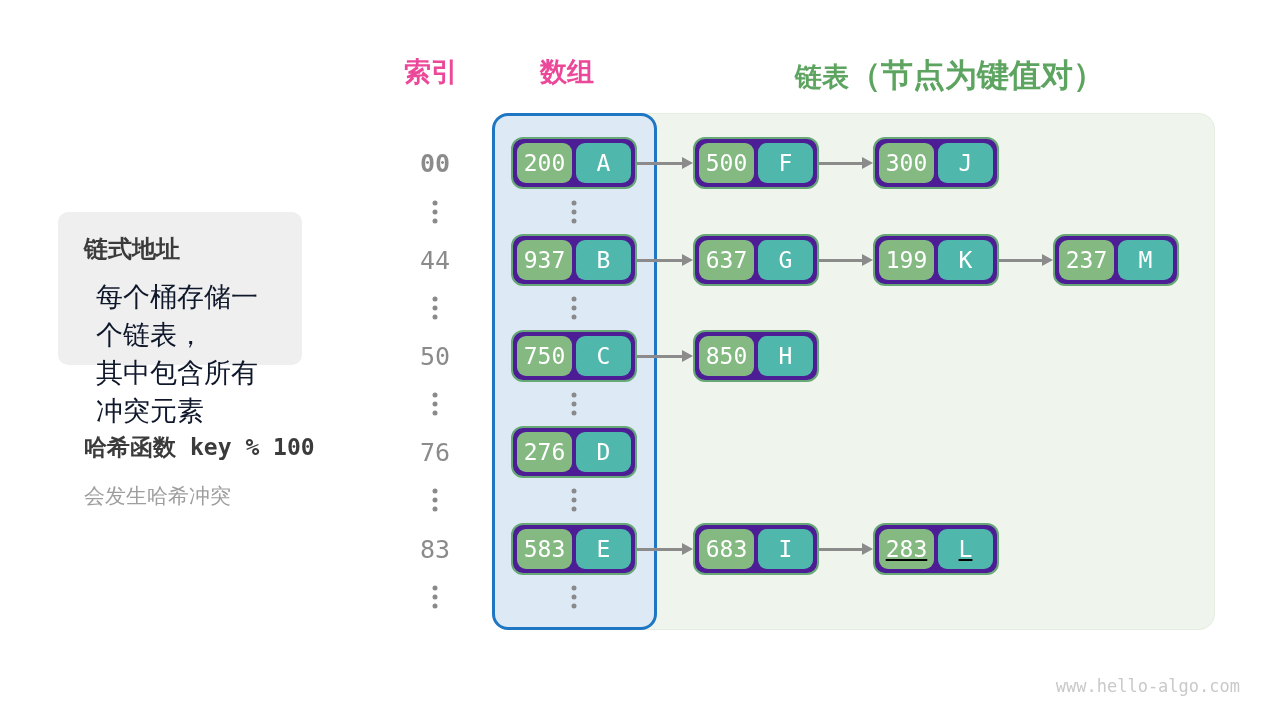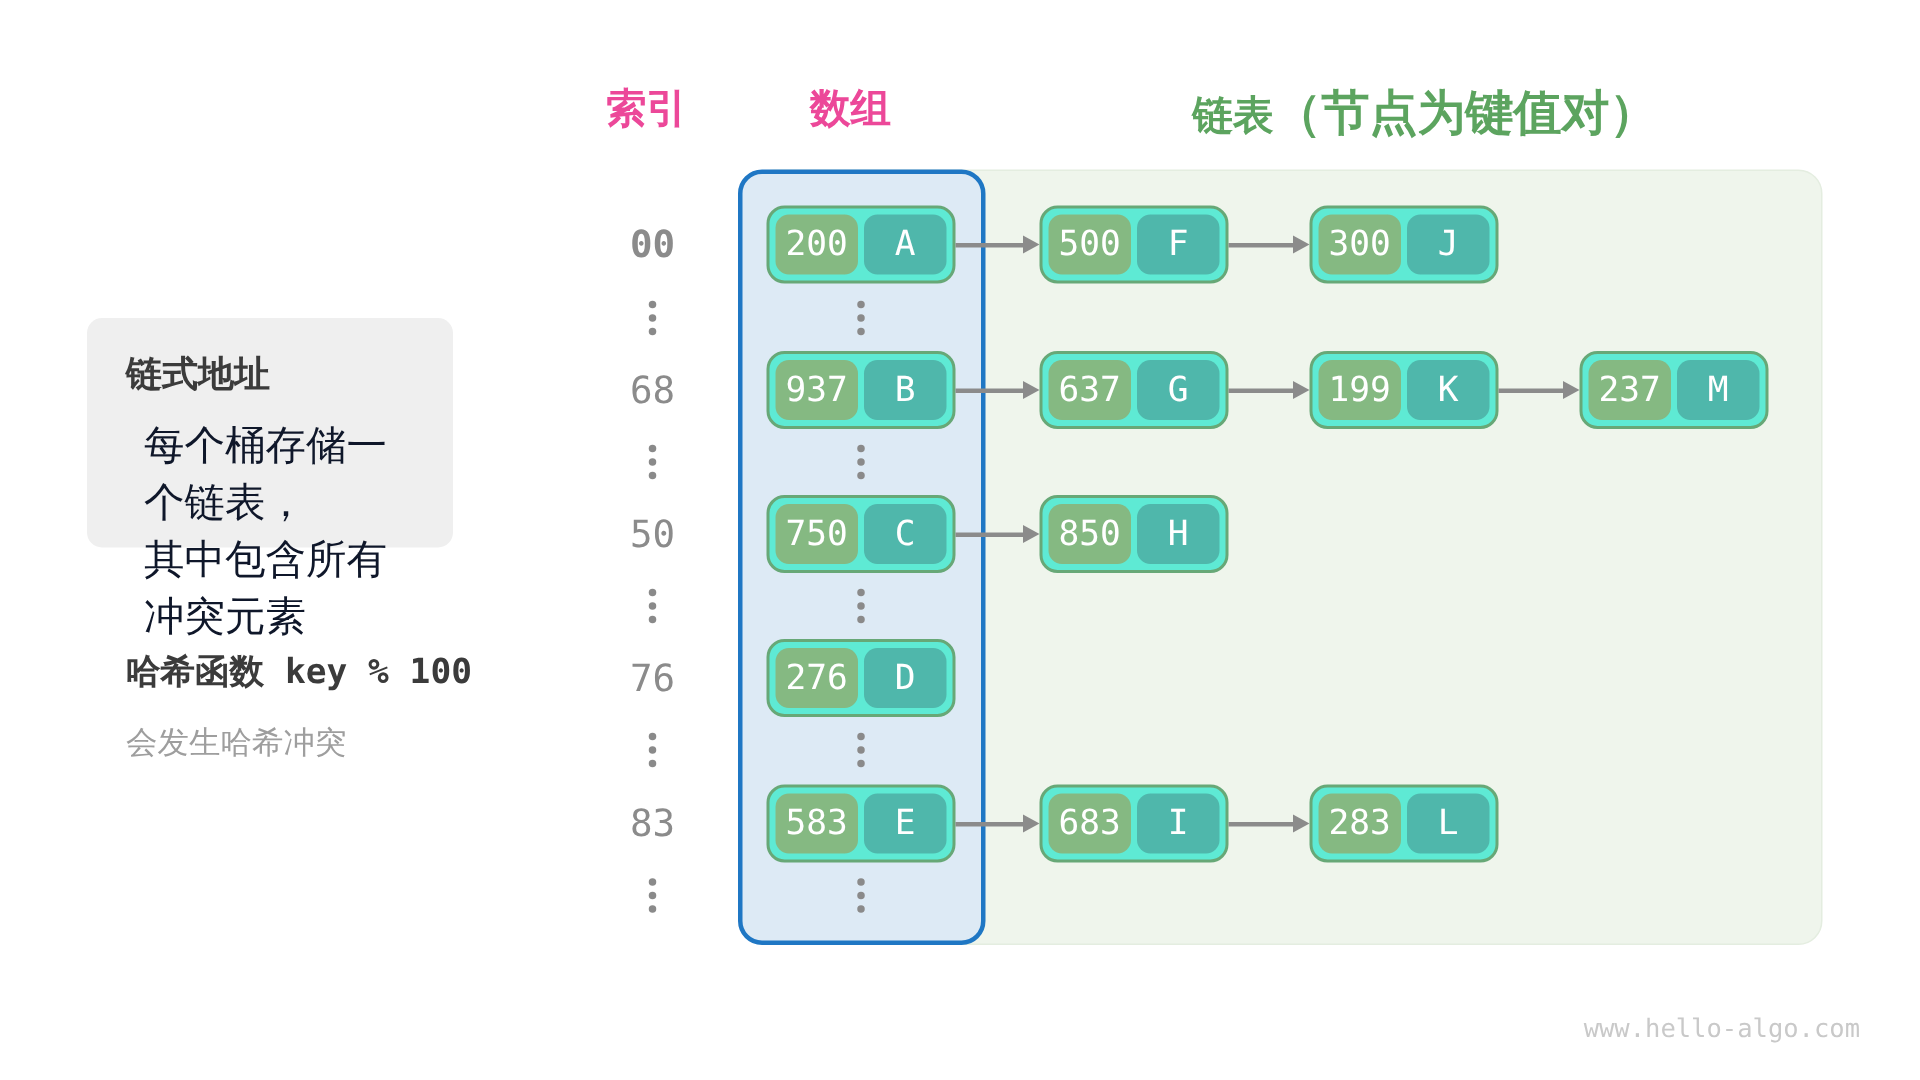--- a/index.html
+++ b/index.html
@@ -19,21 +19,21 @@
     position:absolute;left:500px;top:113px;width:715px;height:517px;
     background:#eff5ec;border:1px solid #e4ede0;border-radius:16px;box-sizing:border-box;
   }
   .blue-panel{
     position:absolute;left:492px;top:113px;width:165px;height:517px;
     background:#ddeaf5;border:3px solid #1f77c4;border-radius:16px;box-sizing:border-box;
   }
   
   .node{
     position:absolute;width:126px;height:52px;box-sizing:border-box;
-    border:2px solid #67a877;border-radius:12px;background:#5eead4;
+    border:2px solid #67a877;border-radius:12px;background:#4c1d95;
     display:flex;gap:4px;padding:4px;transform:translateY(-50%);
   }
   .cell{
     flex:1;border-radius:9px;display:flex;align-items:center;justify-content:center;
     color:#ffffff;font-family:"DejaVu Sans Mono",monospace;font-size:23px;
   }
   .cell.key{background:#85b982;}
   .cell.val{background:#4fb7ab;}
   
   .idx{
@@ -104,21 +104,21 @@
         <div class="cell val">F</div>
       </div>
       <div class="arrow" style="left: 819px; top: 163px; width: 54px;">
         <div class="line"></div>
         <div class="head"></div>
       </div>
       <div class="node" style="left: 873px; top: 163px;">
         <div class="cell key">300</div>
         <div class="cell val">J</div>
       </div>
-      <div class="idx" style="left: 395px; top: 260px;">68</div>
+      <div class="idx" style="left: 395px; top: 260px;">44</div>
       <div class="node" style="left: 511px; top: 260px;">
         <div class="cell key">937</div>
         <div class="cell val">B</div>
       </div>
       <div class="arrow" style="left: 637px; top: 260px; width: 56px;">
         <div class="line"></div>
         <div class="head"></div>
       </div>
       <div class="node" style="left: 693px; top: 260px;">
         <div class="cell key">637</div>
@@ -168,21 +168,21 @@
         <div class="head"></div>
       </div>
       <div class="node" style="left: 693px; top: 549px;">
         <div class="cell key">683</div>
         <div class="cell val">I</div>
       </div>
       <div class="arrow" style="left: 819px; top: 549px; width: 54px;">
         <div class="line"></div>
         <div class="head"></div>
       </div>
-      <div class="node" style="left: 873px; top: 549px;">
+      <div class="node" style="left: 873px; top: 549px; text-decoration: underline;">
         <div class="cell key">283</div>
         <div class="cell val">L</div>
       </div>
       <div class="vdots" style="left: 435px; top: 212px;">
         <i></i>
         <i></i>
         <i></i>
       </div>
       <div class="vdots" style="left: 574px; top: 212px;">
         <i></i>

